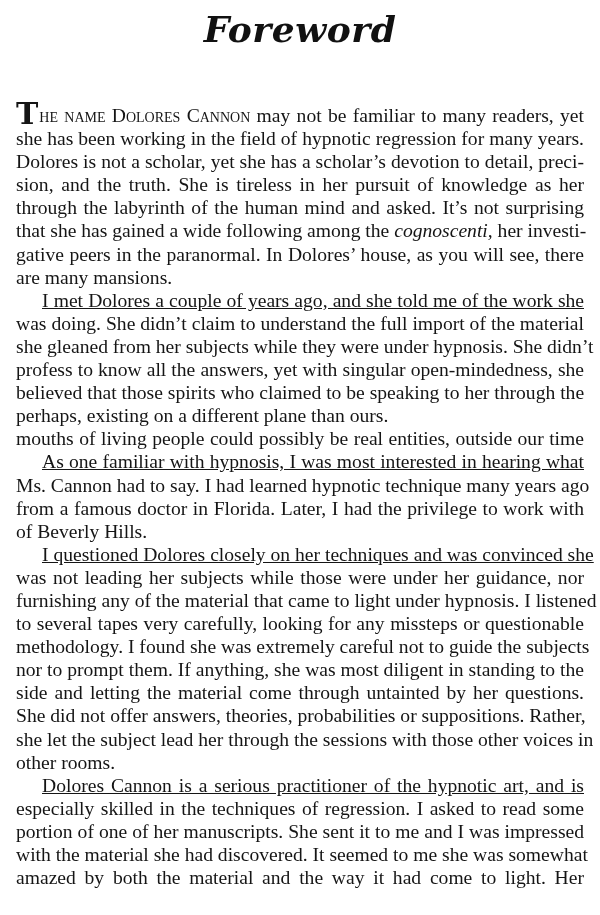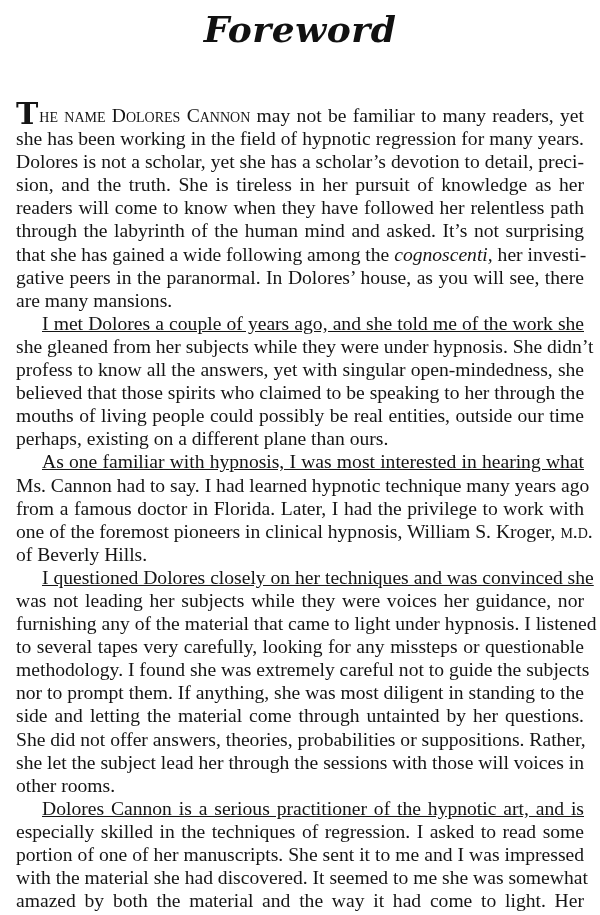--- a/index.html
+++ b/index.html
@@ -28,45 +28,44 @@
 </head>
 <body>
 
 <div class="page">
   <div class="title">Foreword</div>
   <div class="body-text" id="body-text">
       <span class="line"><span class="dropcap">T</span><span class="sc">he name Dolores Cannon</span> may not be familiar to many readers, yet</span>
       <span class="line">she has been working in the field of hypnotic regression for many years.</span>
       <span class="line">Dolores is not a scholar, yet she has a scholar’s devotion to detail, preci-</span>
       <span class="line">sion, and the truth.  She is tireless in her pursuit of knowledge as her</span>
-      <span class="line">readers will come to know when they have followed her relentless path</span>
       <span class="line">through the labyrinth of the human mind and asked.  It’s not surprising</span>
       <span class="line">that she has gained a wide following among the <span class="it">cognoscenti,</span> her investi-</span>
       <span class="line">gative peers in the paranormal.  In Dolores’ house, as you will see, there</span>
       <span class="line last">are many mansions.</span>
       <span class="line indent">I met Dolores a couple of years ago, and she told me of the work she</span>
+      <span class="line">was doing.  She didn’t claim to understand the full import of the material</span>
       <span class="line">she gleaned from her subjects while they were under hypnosis.  She didn’t</span>
       <span class="line">profess to know all the answers, yet with singular open-mindedness, she</span>
       <span class="line">believed that those spirits who claimed to be speaking to her through the</span>
+      <span class="line last">perhaps, existing on a different plane than ours.</span>
       <span class="line">mouths of living people could possibly be real entities, outside our time</span>
-      <span class="line last">perhaps, existing on a different plane than ours.</span>
       <span class="line indent">As one familiar with hypnosis, I was most interested in hearing what</span>
       <span class="line">Ms. Cannon had to say.  I had learned hypnotic technique many years ago</span>
       <span class="line">from a famous doctor in Florida.  Later, I had the privilege to work with</span>
-      <span class="line">one of the foremost pioneers in clinical hypnosis, William S. Kroger, <span class="sc">m.d.</span></span>
       <span class="line last">of Beverly Hills.</span>
       <span class="line indent">I questioned Dolores closely on her techniques and was convinced she</span>
-      <span class="line">was not leading her subjects while they were voices her guidance, nor</span>
+      <span class="line">was not leading her subjects while those were under her guidance, nor</span>
       <span class="line">furnishing any of the material that came to light under hypnosis.  I listened</span>
       <span class="line">to several tapes very carefully, looking for any missteps or questionable</span>
       <span class="line">methodology.  I found she was extremely careful not to guide the subjects</span>
       <span class="line">nor to prompt them.  If anything, she was most diligent in standing to the</span>
       <span class="line">side and letting the material come through untainted by her questions.</span>
       <span class="line">She did not offer answers, theories, probabilities or suppositions.  Rather,</span>
-      <span class="line">she let the subject lead her through the sessions with those will voices in</span>
+      <span class="line">she let the subject lead her through the sessions with those other voices in</span>
       <span class="line last">other rooms.</span>
       <span class="line indent">Dolores Cannon is a serious practitioner of the hypnotic art, and is</span>
       <span class="line">especially skilled in the techniques of regression.  I asked to read some</span>
       <span class="line">portion of one of her manuscripts.  She sent it to me and I was impressed</span>
       <span class="line">with the material she had discovered.  It seemed to me she was somewhat</span>
       <span class="line">amazed by both the material and the way it had come to light.  Her</span>
     </div>
 </div>
 
 </body></html>

